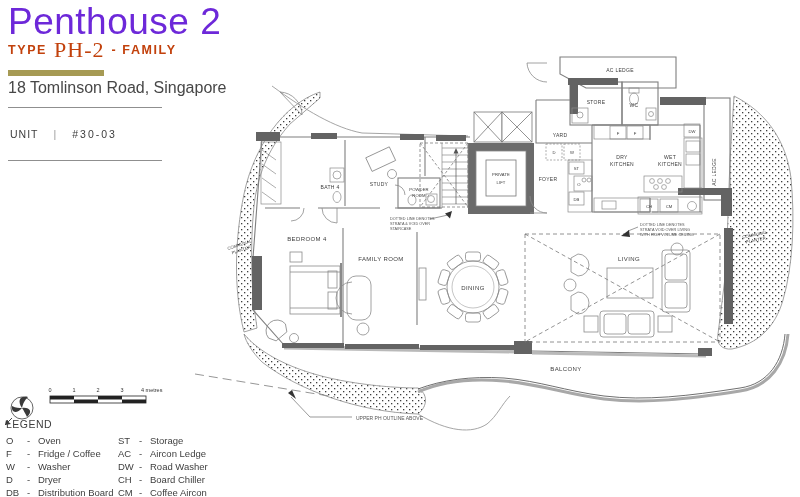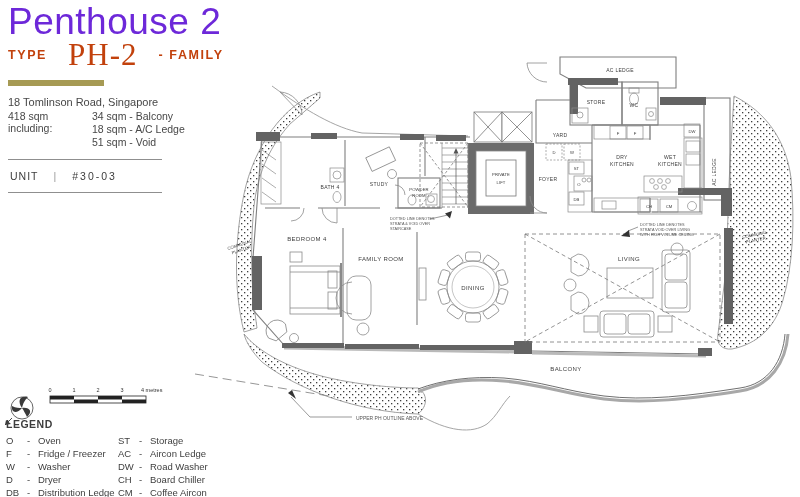--- a/index.html
+++ b/index.html
@@ -6,35 +6,35 @@
   .page{position:relative;width:800px;height:497px;background:#fff;overflow:hidden;
         font-family:"Liberation Sans",sans-serif;color:#3c4043}
   svg.plan{position:absolute;left:0;top:0}
 
   
   .header{position:absolute;left:8px;top:2px}
   .h-title{font-family:Liberation Sans, sans-serif;font-size:37px;line-height:40px;
            color:#6d28d9;letter-spacing:.5px}
   .h-type{display:flex;align-items:center;color:#c2410c;margin-top:-5px}
   .t-small{font-size:12.5px;font-weight:bold;letter-spacing:1.6px}
-  .t-code{font-family:"Liberation Serif",serif;font-size:31px;margin:0 21px;letter-spacing:1px}
+  .t-code{font-family:"Liberation Serif",serif;font-size:22px;margin:0 7px;letter-spacing:1px}
   .gold-bar{width:96px;height:6px;background:#a69a54;margin-top:7px}
-  .addr{font-size:11px;color:#474747;margin-top:10px}
+  .addr{font-size:16px;color:#474747;margin-top:3px}
   .area{display:flex;font-size:10.5px;color:#474747;margin-top:2px}
   .area-label{width:84px}
   .area-items div{margin-bottom:1px}
   .unit-row{margin-top:10px;border-top:1px solid #8f8f8f;border-bottom:1px solid #8f8f8f;
-            width:150px;padding:10px 2px;display:flex;align-items:flex-start;
+            width:150px;padding:20px 2px;display:flex;align-items:flex-start;
             font-size:10.5px;letter-spacing:1px;color:#3c3c3c}
   .unit-sep{margin:0 15px;color:#9a9a9a}
   .unit-num{letter-spacing:2px}
 
   
   .legend{position:absolute;left:6px;top:418px;font-size:9.5px;color:#3e3e3e}
-  .legend-title{font-weight:bold;font-size:10.5px;letter-spacing:.5px;margin-bottom:4px}
+  .legend-title{font-weight:normal;font-size:10.5px;letter-spacing:.5px;margin-bottom:4px}
   .legend-cols{display:flex}
   .lcol1{width:112px}
   .lcol2{width:150px}
   .lrow{display:flex;height:13px;align-items:center}
   .lab{width:21px}
   .ldash{width:11px}
 
   
   text{font-family:"Liberation Sans",sans-serif;fill:#3c3c3c}
   .rm{font-size:6px;letter-spacing:.4px}
@@ -407,63 +407,55 @@
 
   <div class="header">
     <div class="h-title">Penthouse 2</div>
     <div class="h-type">
       <span class="t-small">TYPE</span>
       <span class="t-code">PH-2</span>
       <span class="t-small">- FAMILY</span>
     </div>
     <div class="gold-bar"></div>
     <div class="addr">18 Tomlinson Road, Singapore</div>
-    <div class="area">
-      <div class="area-label">418 sqm including:</div>
-      <div class="area-items">
-        <div>34 sqm - Balcony</div>
-        <div>18 sqm - A/C Ledge</div>
-        <div>51 sqm - Void</div>
-      </div>
-    </div>
     <div class="unit-row">
       <span>UNIT</span>
       <span class="unit-sep">|</span>
       <span class="unit-num">#30-03</span>
     </div>
   </div>
 
   <div class="legend">
     <div class="legend-title">LEGEND</div>
     <div class="legend-cols">
       <div class="lcol1">
         <div class="lrow">
             <span class="lab">O</span>
             <span class="ldash">-</span>
             <span>Oven</span>
           </div>
         <div class="lrow">
             <span class="lab">F</span>
             <span class="ldash">-</span>
-            <span>Fridge / Freezer</span>
+            <span>Fridge / Coffee</span>
           </div>
         <div class="lrow">
             <span class="lab">W</span>
             <span class="ldash">-</span>
             <span>Washer</span>
           </div>
         <div class="lrow">
             <span class="lab">D</span>
             <span class="ldash">-</span>
             <span>Dryer</span>
           </div>
         <div class="lrow">
             <span class="lab">DB</span>
             <span class="ldash">-</span>
-            <span>Distribution Ledge</span>
+            <span>Distribution Board</span>
           </div>
       </div>
       <div class="lcol2">
         <div class="lrow">
             <span class="lab">ST</span>
             <span class="ldash">-</span>
             <span>Storage</span>
           </div>
         <div class="lrow">
             <span class="lab">AC</span>

